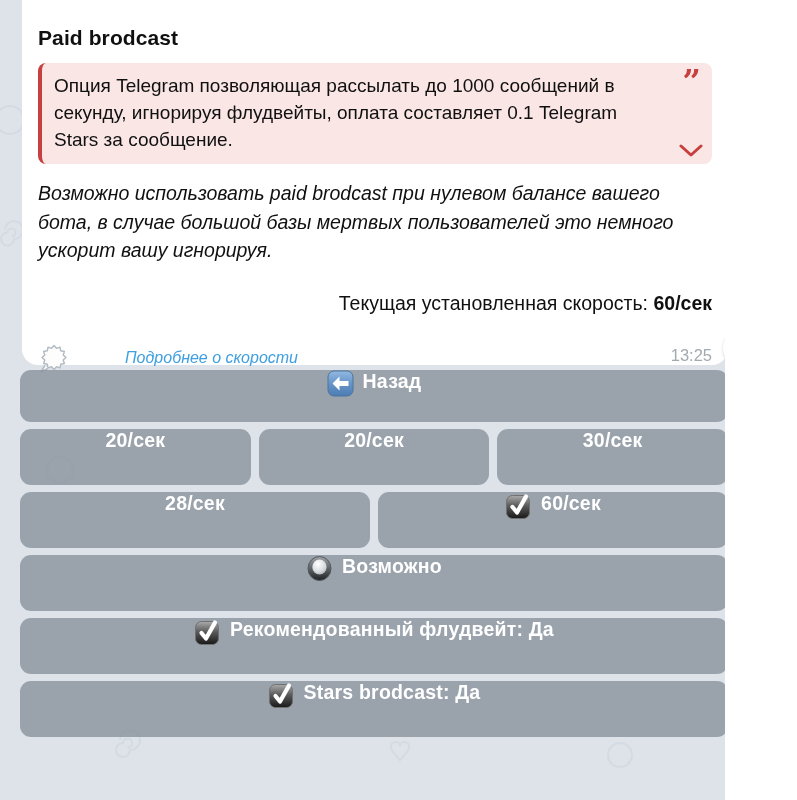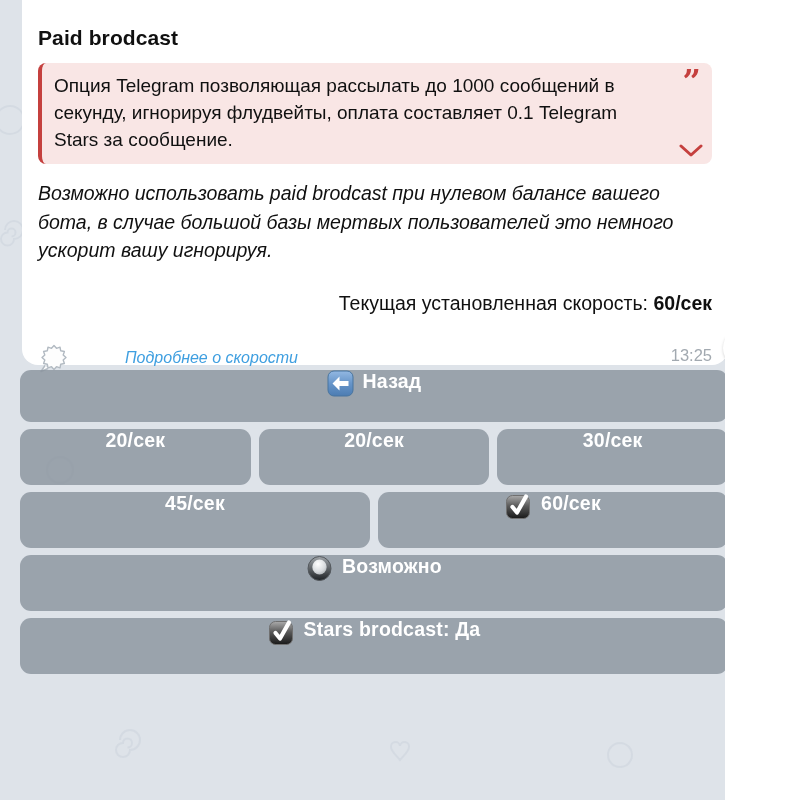--- a/index.html
+++ b/index.html
@@ -122,21 +122,21 @@
         </div>
         <div class="kb-btn">
           <span>20/сек</span>
         </div>
         <div class="kb-btn">
           <span>30/сек</span>
         </div>
       </div>
       <div class="kb-row">
         <div class="kb-btn">
-          <span>45/сек</span>
+          <span>28/сек</span>
         </div>
         <div class="kb-btn">
           <span class="emoji">
             <svg width="27" height="27" viewBox="0 0 27 27">
               <defs>
                 <linearGradient id="egc" x1="0" y1="0" x2="0" y2="1">
                   <stop offset="0" stop-color="#ababab"></stop>
                   <stop offset="0.45" stop-color="#5a5a5a"></stop>
                   <stop offset="1" stop-color="#181818"></stop>
                 </linearGradient>
@@ -178,17 +178,35 @@
                 <linearGradient id="egc" x1="0" y1="0" x2="0" y2="1">
                   <stop offset="0" stop-color="#ababab"></stop>
                   <stop offset="0.45" stop-color="#5a5a5a"></stop>
                   <stop offset="1" stop-color="#181818"></stop>
                 </linearGradient>
               </defs>
               <rect x="1.5" y="3.5" width="23" height="23" rx="6" fill="url(#egc)" stroke="#707070"></rect>
               <path d="M7.5 15 L12 20.5 L21 4.5" fill="none" stroke="#fff" stroke-width="4.2" stroke-linecap="round" stroke-linejoin="round"></path>
             </svg>
           </span>
+          <span>Рекомендованный флудвейт: Да</span>
+        </div>
+      </div>
+      <div class="kb-row">
+        <div class="kb-btn">
+          <span class="emoji">
+            <svg width="27" height="27" viewBox="0 0 27 27">
+              <defs>
+                <linearGradient id="egc" x1="0" y1="0" x2="0" y2="1">
+                  <stop offset="0" stop-color="#ababab"></stop>
+                  <stop offset="0.45" stop-color="#5a5a5a"></stop>
+                  <stop offset="1" stop-color="#181818"></stop>
+                </linearGradient>
+              </defs>
+              <rect x="1.5" y="3.5" width="23" height="23" rx="6" fill="url(#egc)" stroke="#707070"></rect>
+              <path d="M7.5 15 L12 20.5 L21 4.5" fill="none" stroke="#fff" stroke-width="4.2" stroke-linecap="round" stroke-linejoin="round"></path>
+            </svg>
+          </span>
           <span>Stars brodcast: Да</span>
         </div>
       </div>
     </div>
 </div>
 
 </body></html>

